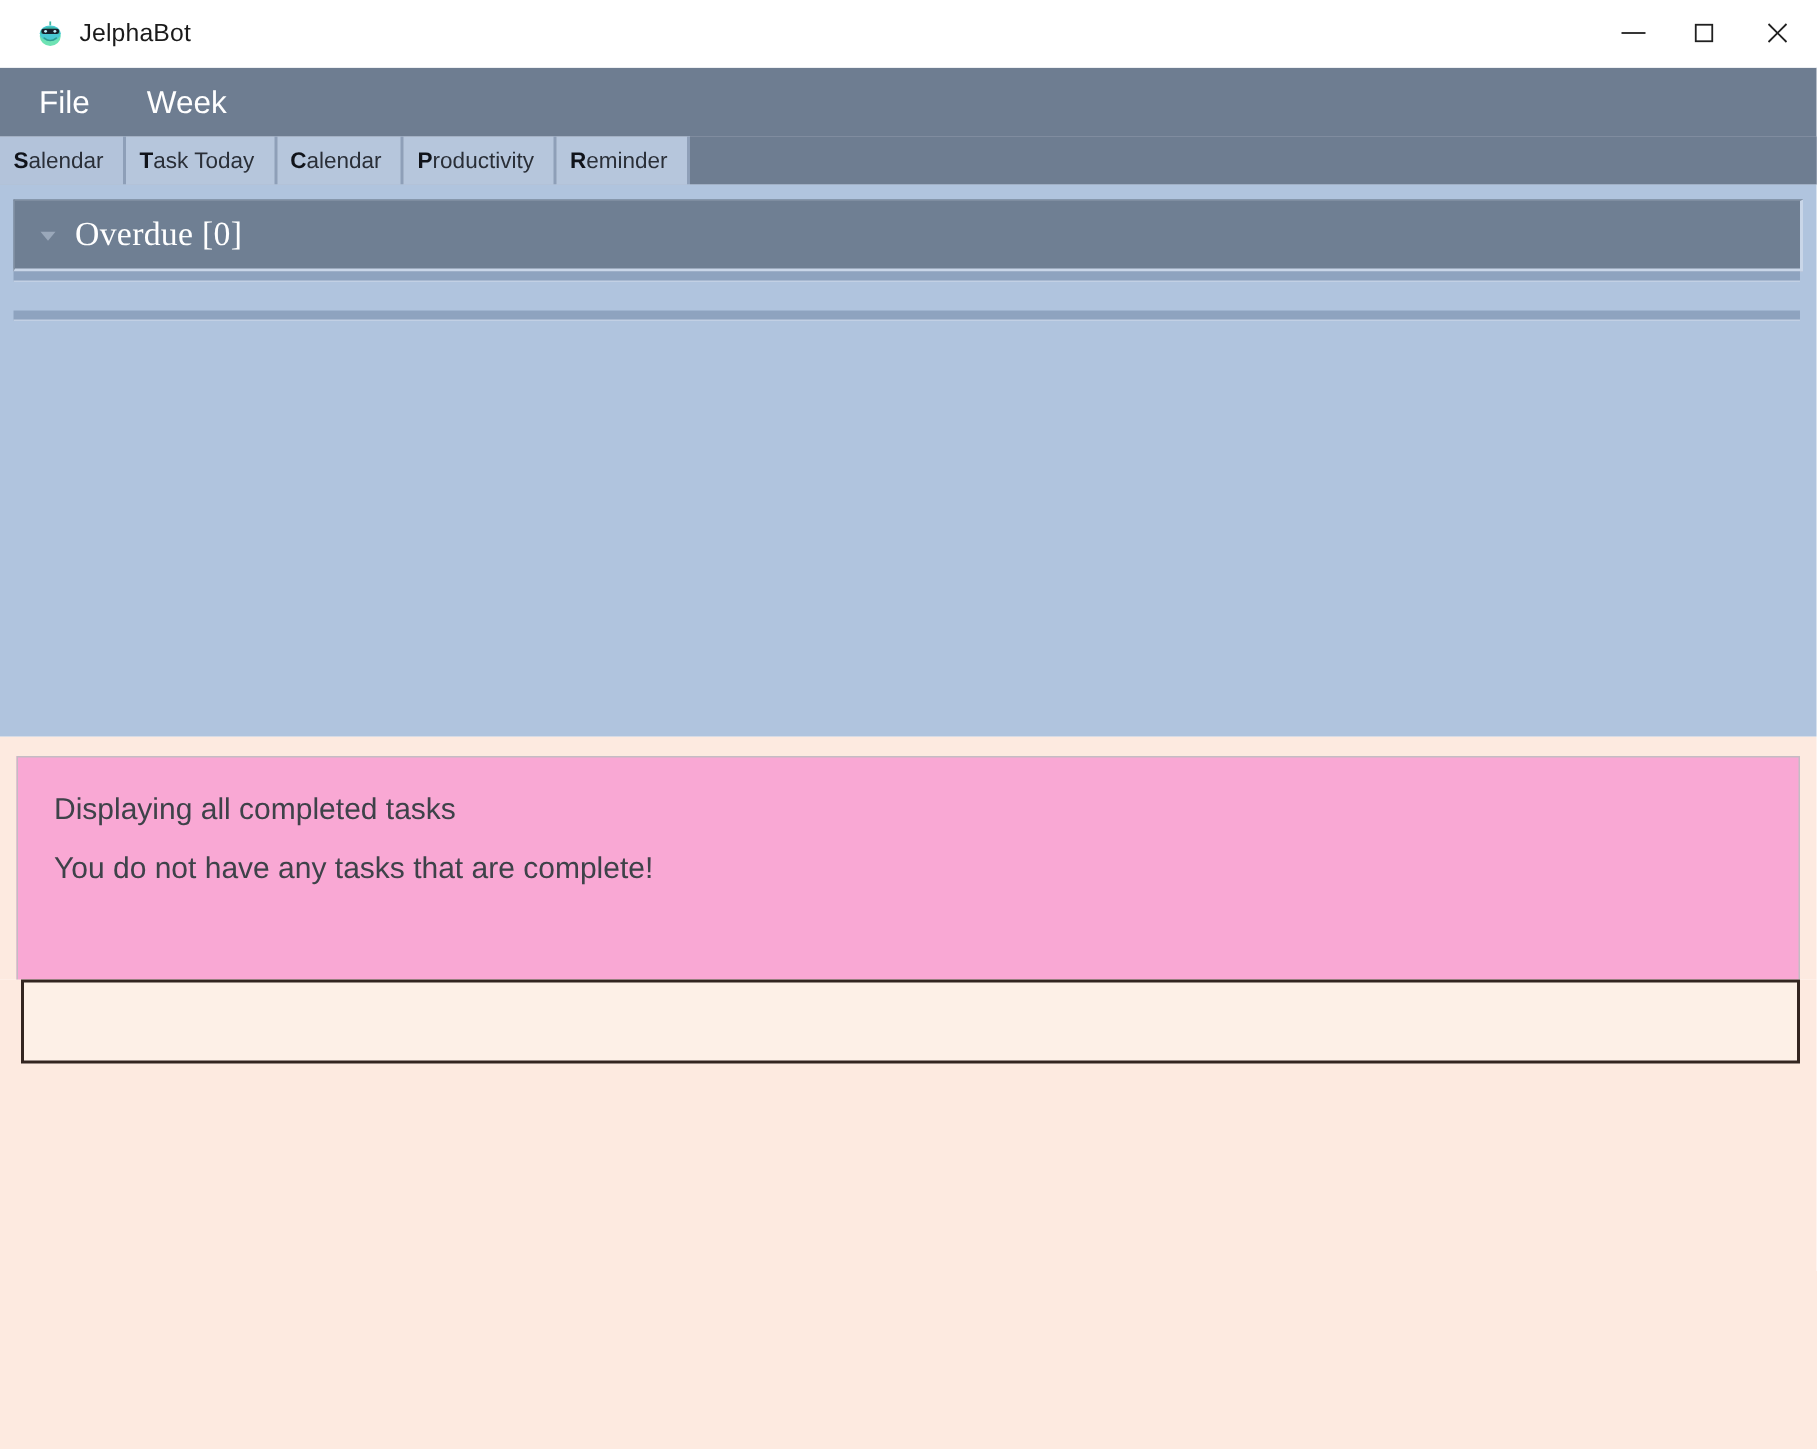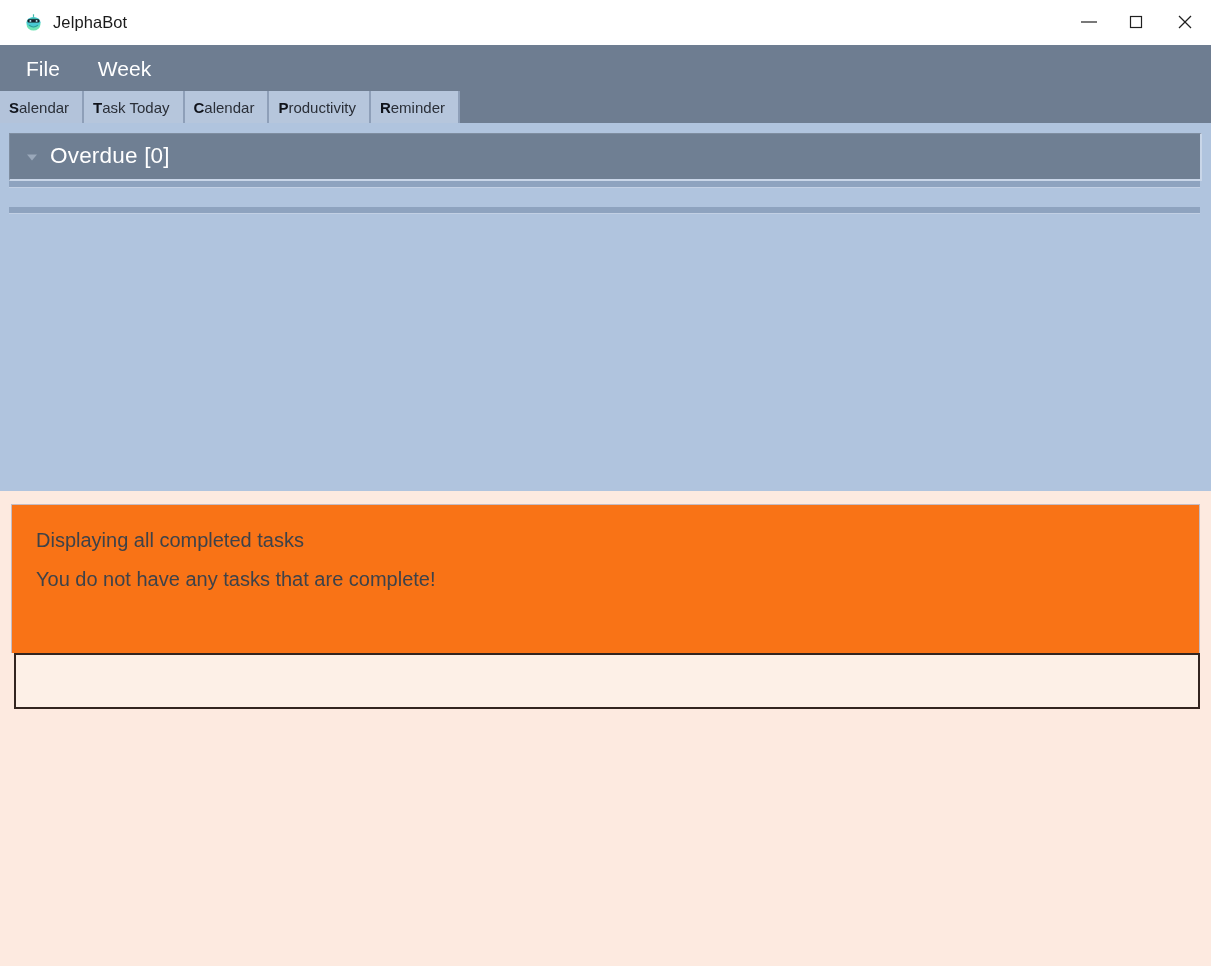--- a/index.html
+++ b/index.html
@@ -162,36 +162,36 @@
     margin-right: 10px;
     flex: 0 0 auto;
     display: flex;
     align-items: center;
     justify-content: center;
   }
   .chevron svg { display: block; }
   .section-label {
     color: #ffffff;
     font-size: 22.5px;
-    font-family: Liberation Sans, sans-serif;
+    font-family: Liberation Serif, serif;
     line-height: 1;
     letter-spacing: 0.2px;
     white-space: nowrap;
   }
 
   
   .message-area {
     background: #fdeae0;
     padding: 13px 11px 0 11px;
     box-sizing: border-box;
     height: 162px;
     min-height: 162px;
   }
   .message-panel {
-    background: #f97316;
+    background: #f9a8d4;
     border: 1px solid #c5bcc4;
     height: 162px;
     box-sizing: border-box;
     padding: 16px 0 0 24px;
   }
   .message-line {
     font-size: 20px;
     color: #3e4249;
     font-family: "Liberation Sans", sans-serif;
     line-height: 1.98;

